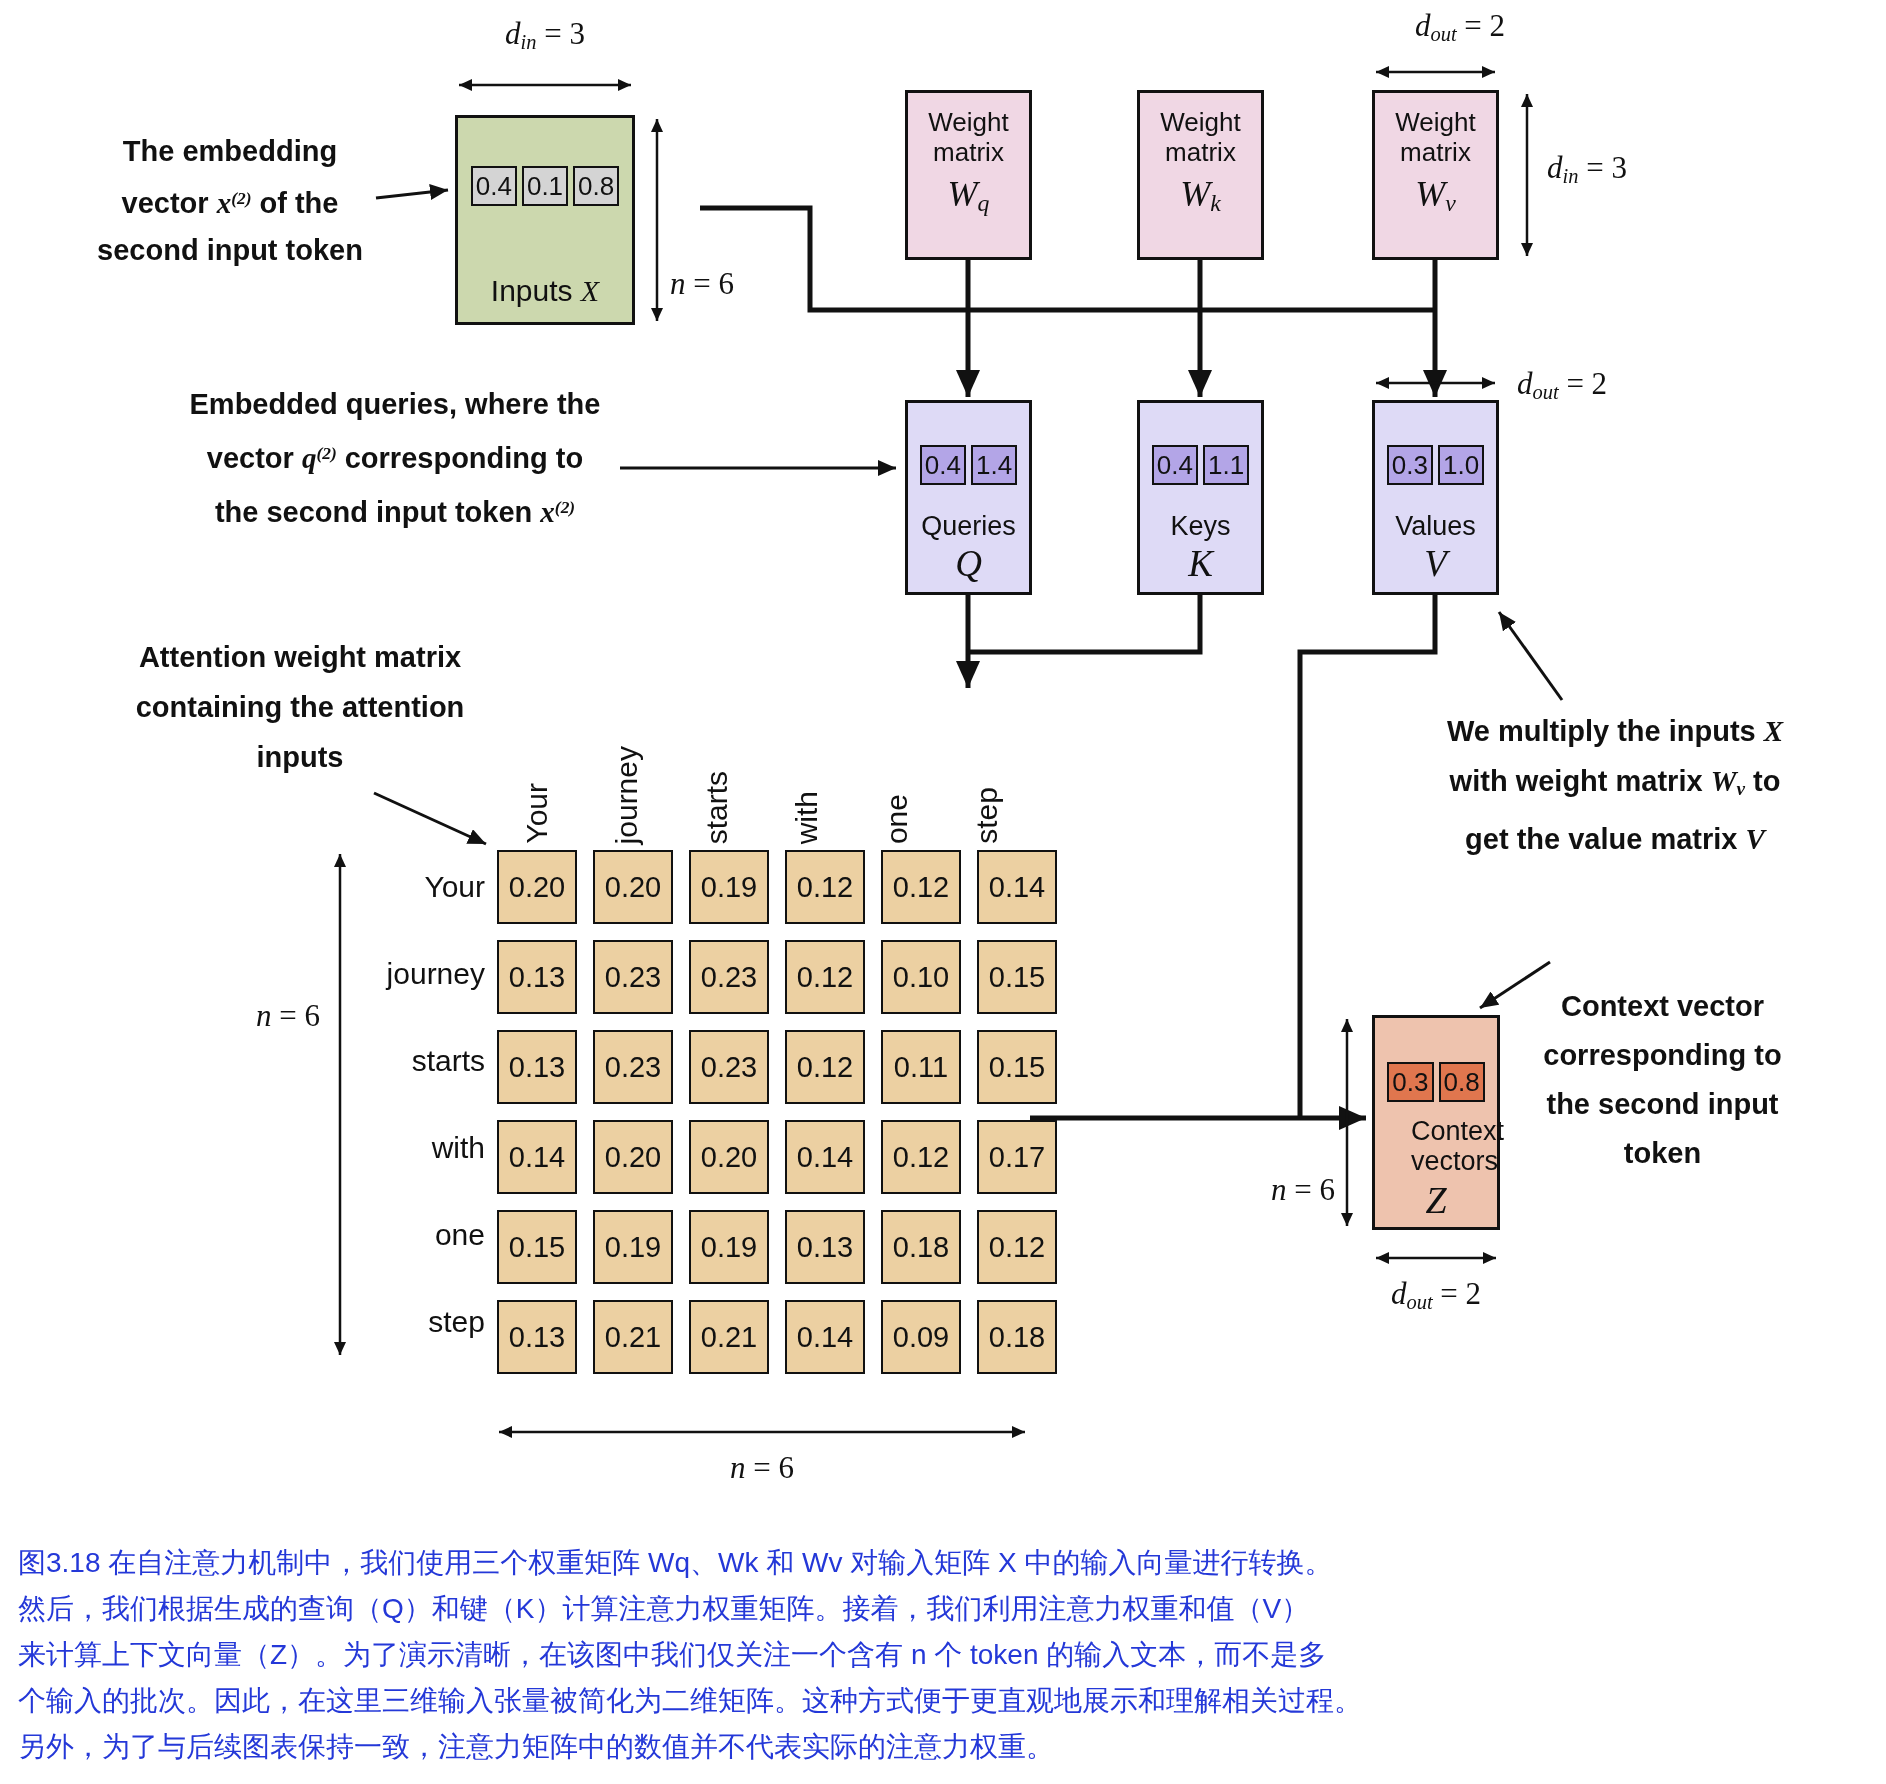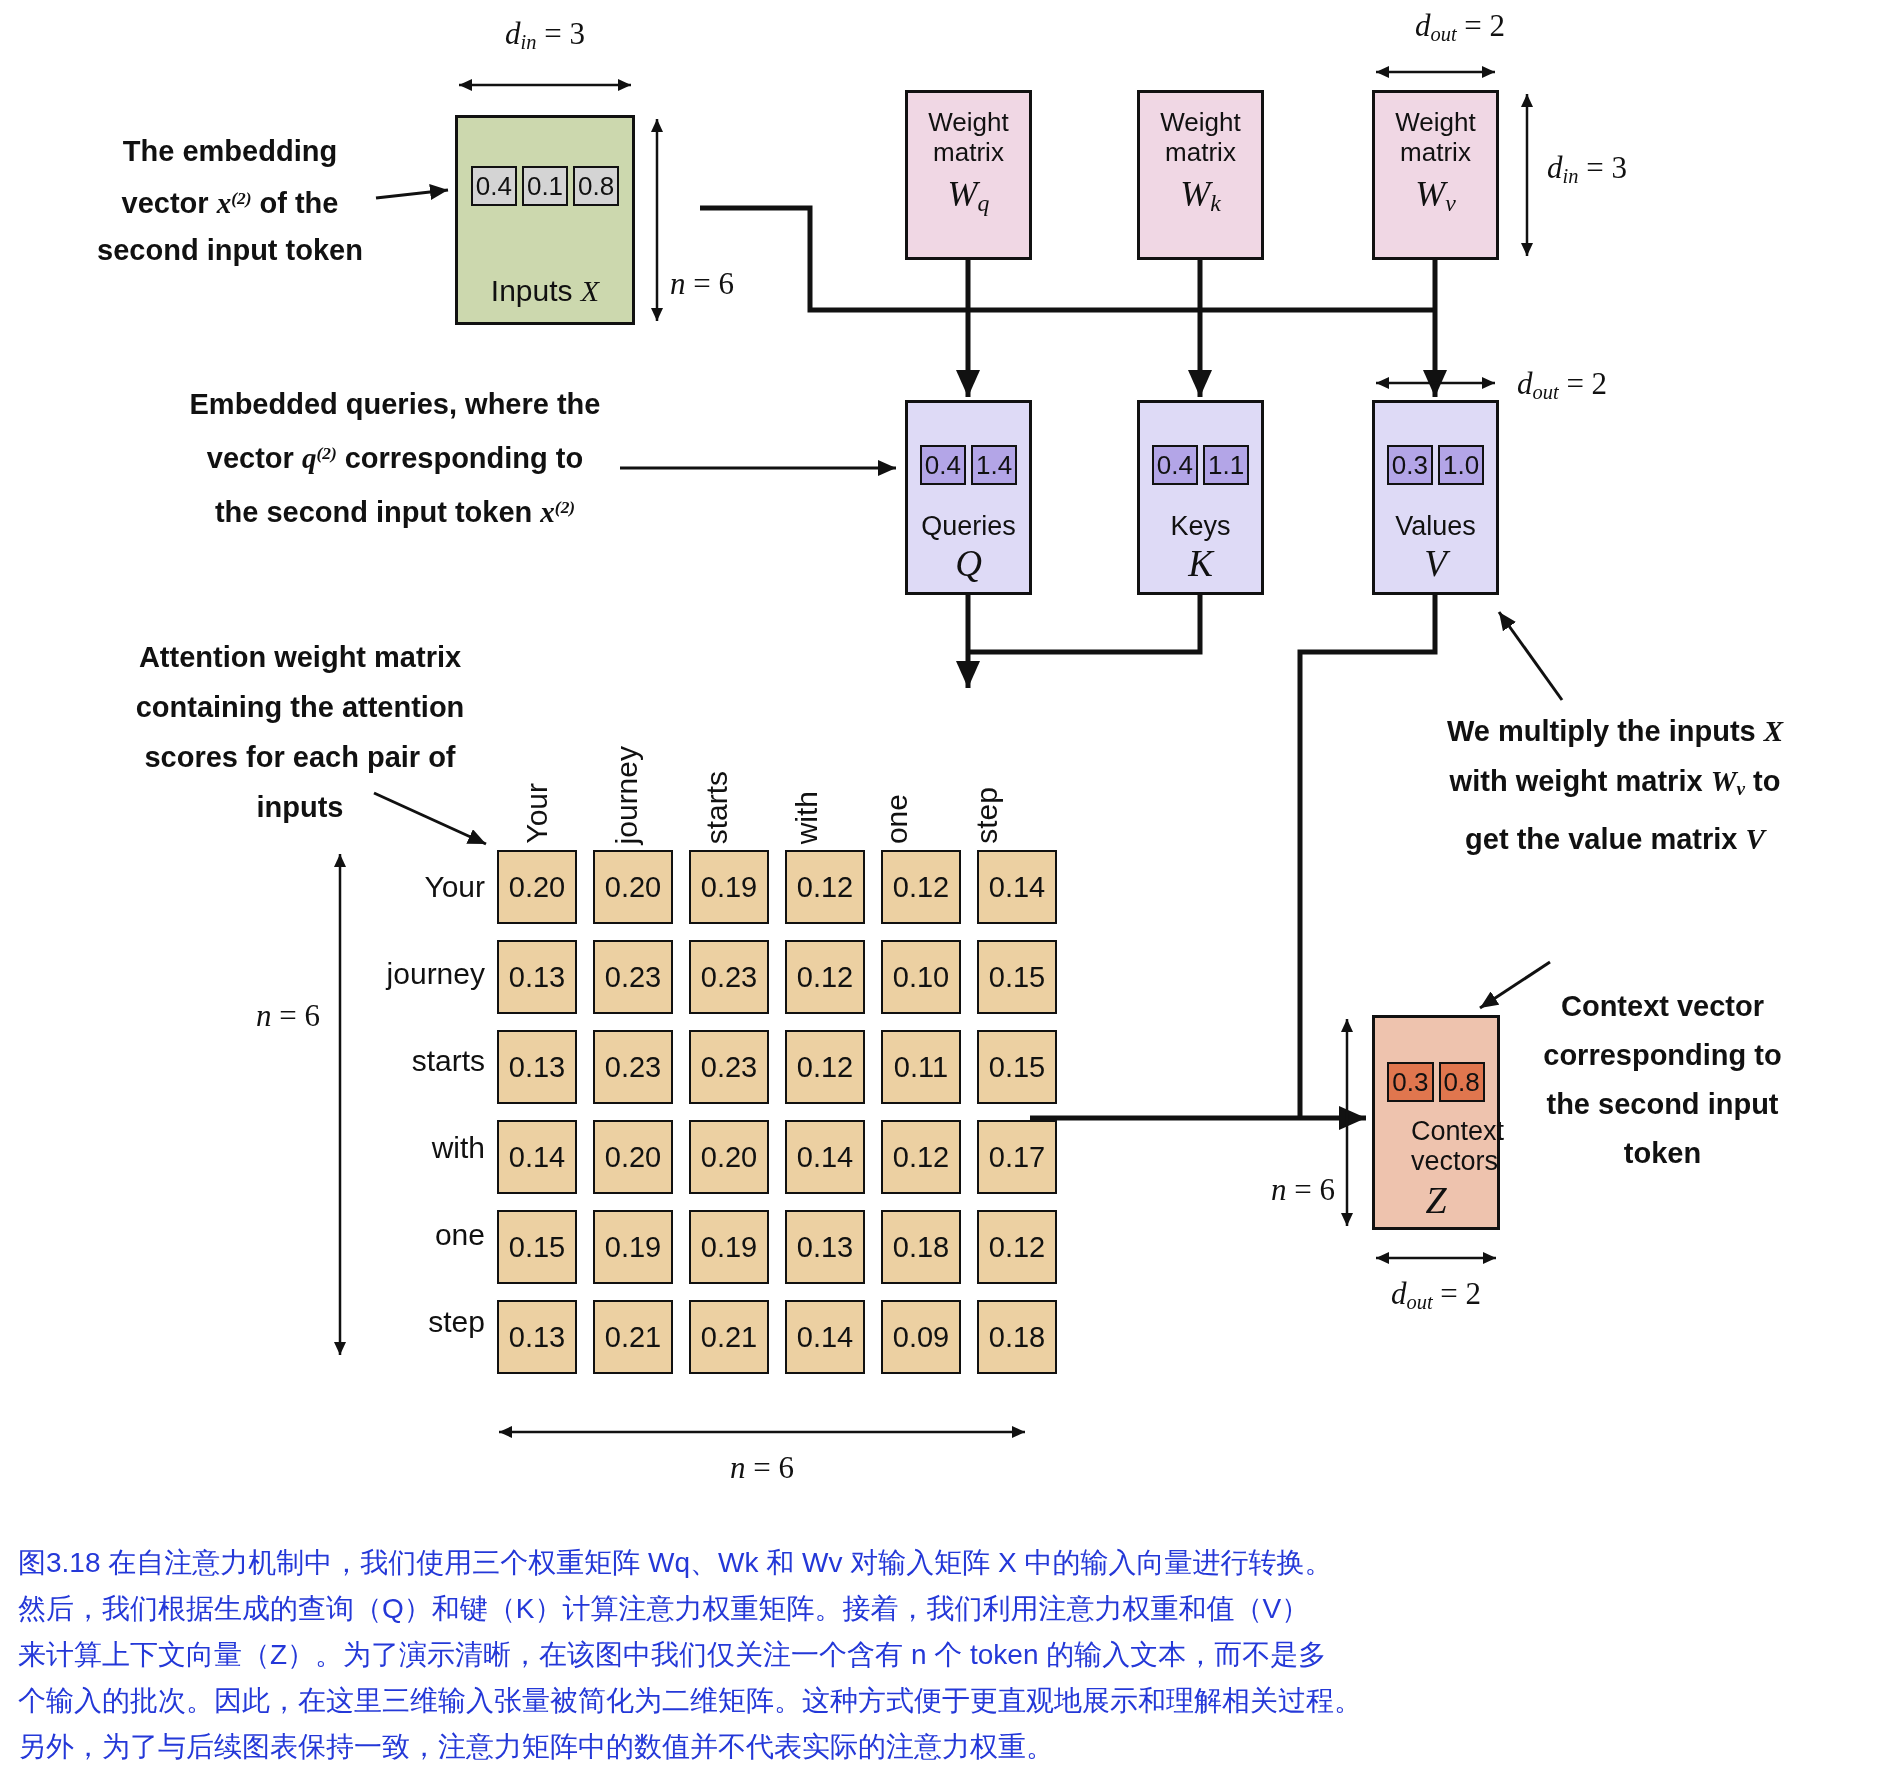--- a/index.html
+++ b/index.html
@@ -109,21 +109,20 @@
 
   <div class="ann" style="left:180px;top:380px;width:430px;line-height:49px">
     <div>Embedded queries, where the</div>
     <div>vector <i class="mi">q</i><sup class="mi">(2)</sup> corresponding to</div>
     <div>the second input token <i class="mi">x</i><sup class="mi">(2)</sup></div>
   </div>
 
   <div class="ann" style="left:95px;top:632px;width:410px;line-height:50px">
     <div>Attention weight matrix</div>
     <div>containing the attention</div>
-    <div>scores for each pair of</div>
     <div>inputs</div>
   </div>
 
   <div class="ann" style="left:1415px;top:706px;width:400px;line-height:50px">
     <div>We multiply the inputs <i class="mi">X</i></div>
     <div>with weight matrix <i class="mi">W</i><sub class="mi">v</sub> to</div>
     <div>get the value matrix <i class="mi">V</i></div>
   </div>
 
   <div class="ann" style="left:1535px;top:982px;width:255px;line-height:49px">

